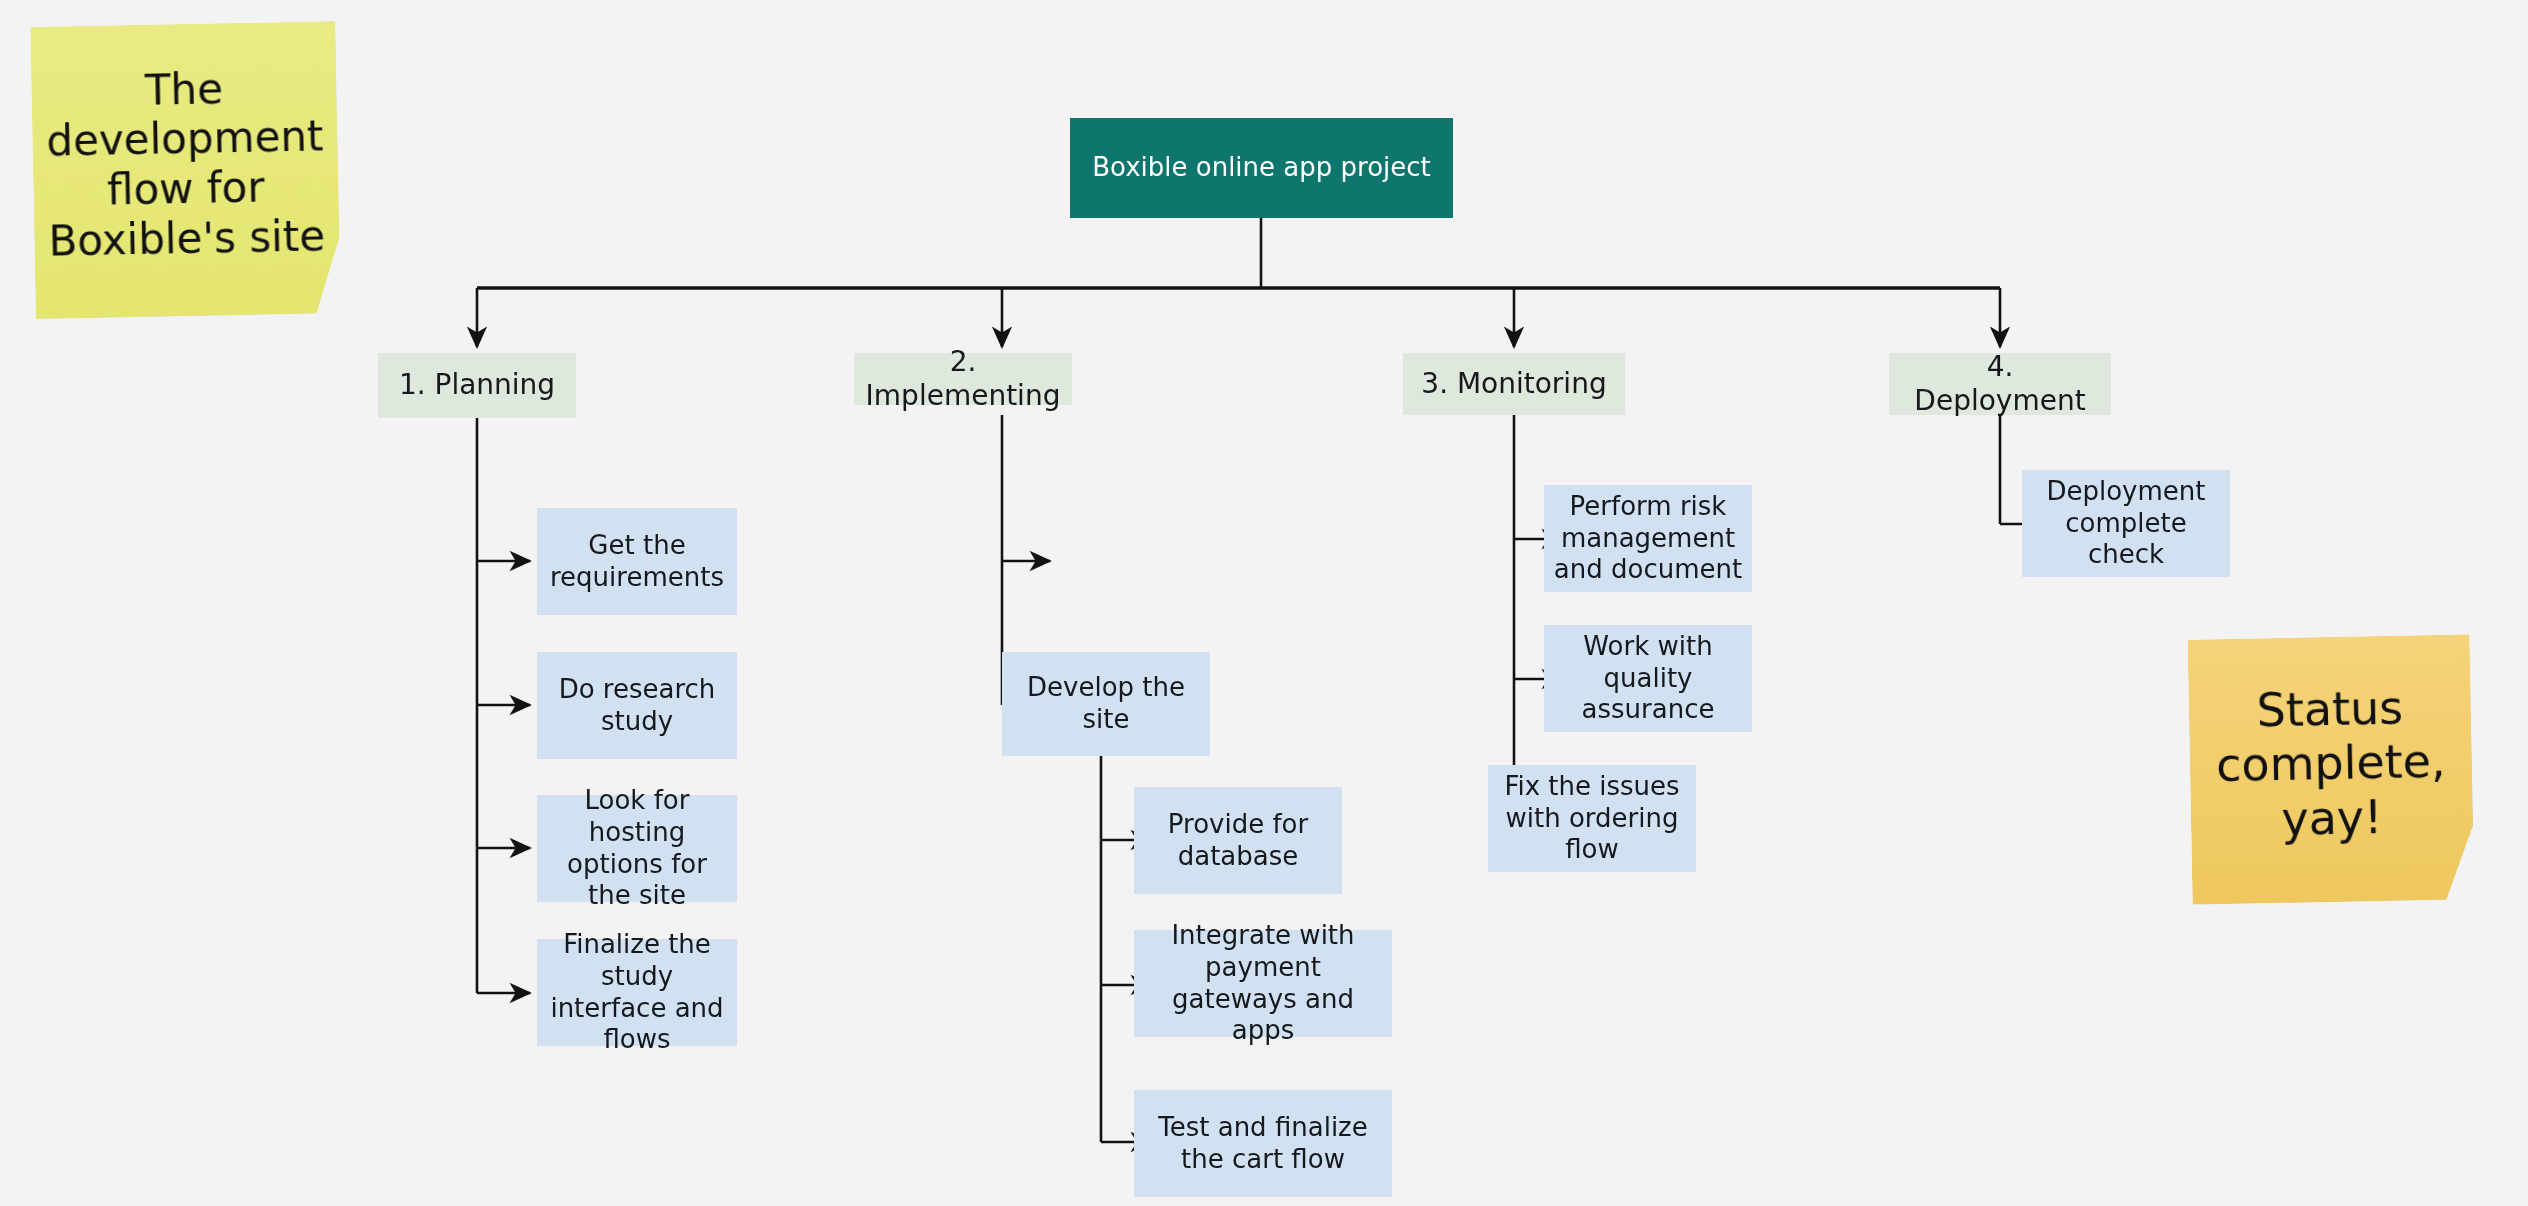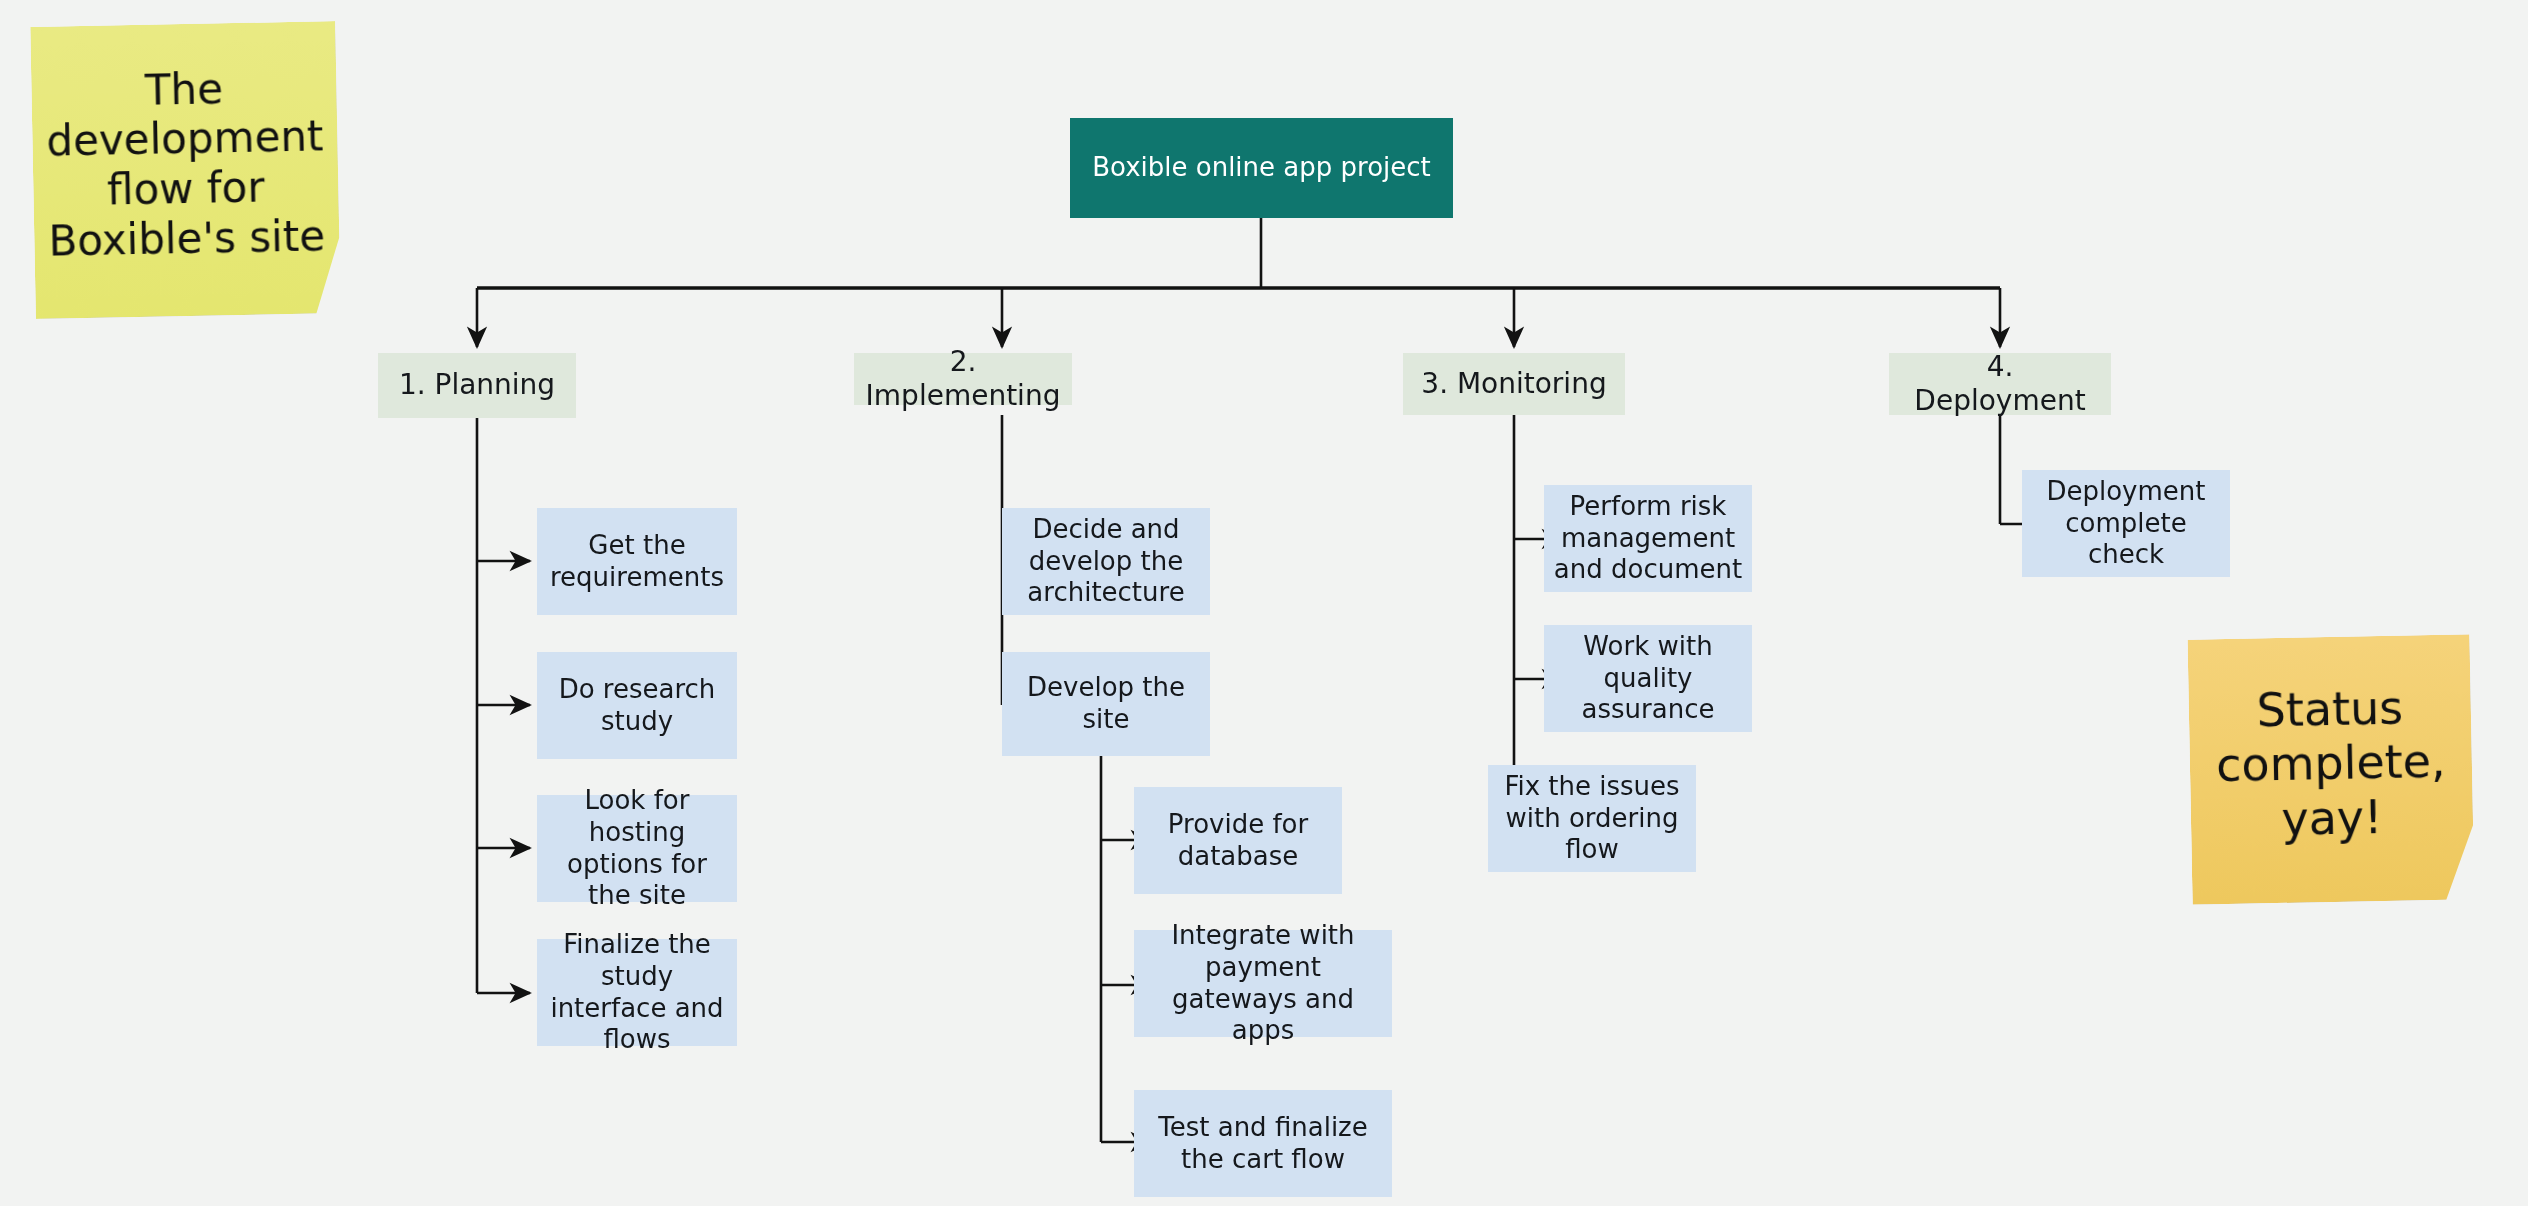--- a/index.html
+++ b/index.html
@@ -161,23 +161,20 @@
   </div>
 
   <div class="node node-task" style="left:537px; top:939px; width:200px; height:107px;">
     <span class="node-text">Finalize the study interface and flows</span>
   </div>
 
   <div class="node node-stage" style="left:810px; top:353px; width:218px; height:52px;margin-left:44px;">
     <span class="node-text">2. Implementing</span>
   </div>
 
-  <div class="node node-task" style="left:1002px; top:508px; width:208px; height:107px;">
-    <span class="node-text">Decide and develop the architecture</span>
-  </div>
 
   <div class="node node-task" style="left:1002px; top:652px; width:208px; height:104px;">
     <span class="node-text">Develop the site</span>
   </div>
 
   <div class="node node-task" style="left:1134px; top:787px; width:208px; height:107px;">
     <span class="node-text">Provide for database</span>
   </div>
 
   <div class="node node-task" style="left:1134px; top:1090px; width:258px; height:107px;">

